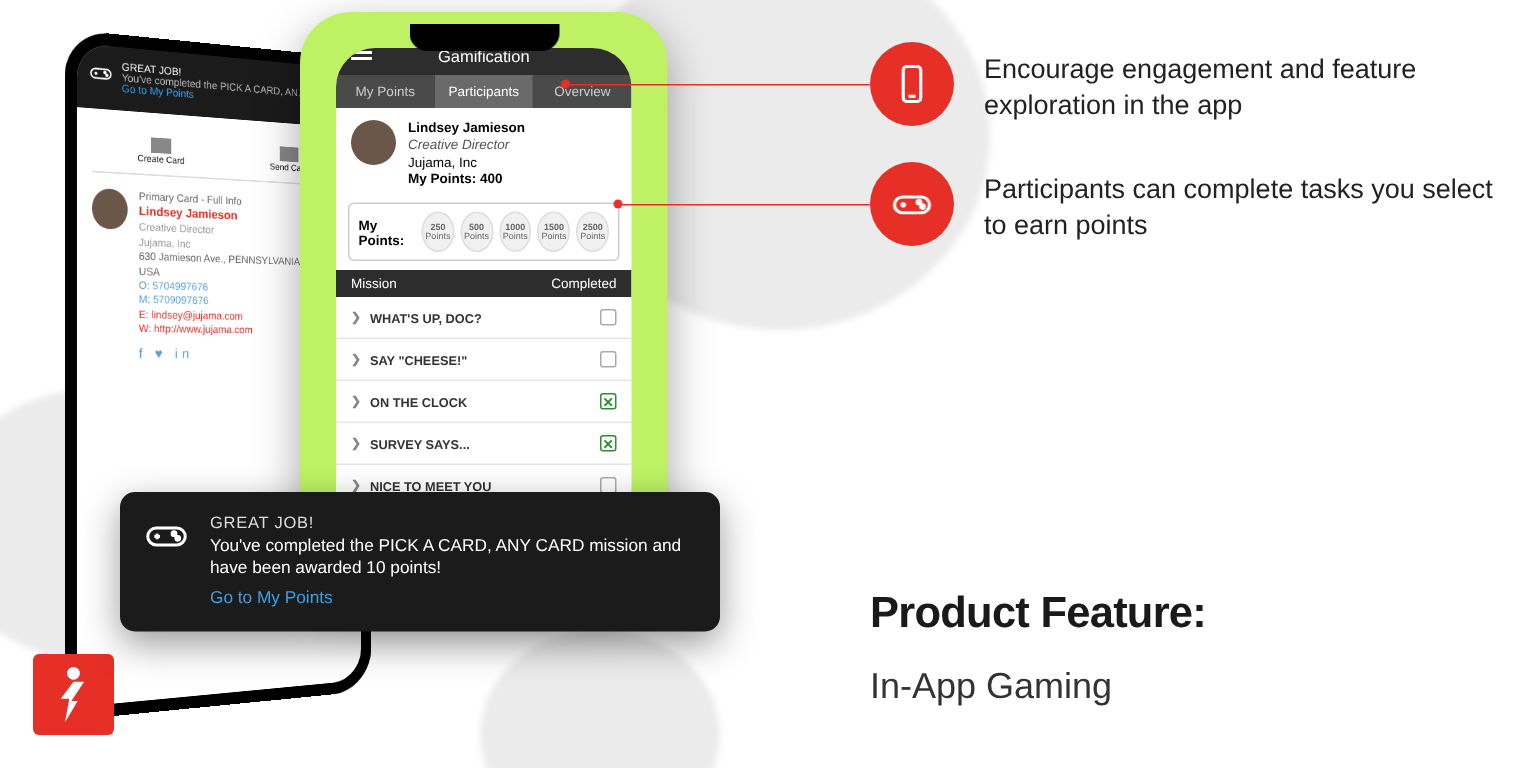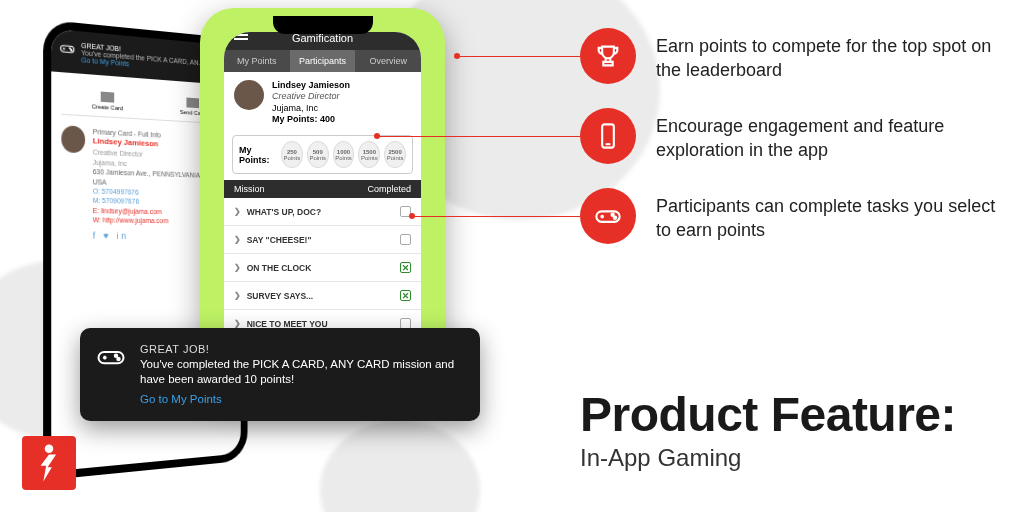--- a/index.html
+++ b/index.html
@@ -67,22 +67,22 @@
 .bullet .bicon{width:56px;height:56px;border-radius:50%;background:#e63027;display:flex;align-items:center;justify-content:center;flex:none;position:relative}
 .bullet .bicon svg{width:28px;height:28px}
 .bullet .bicon::before{content:"";position:absolute;right:56px;top:50%;width:120px;height:1px;background:#e63027}
 .bullet .bicon::after{content:"";position:absolute;right:176px;top:50%;width:6px;height:6px;background:#e63027;border-radius:50%;transform:translateY(-50%)}
 .bullet .btext{font-size:18px;line-height:1.35;color:#222;padding-top:6px}
 .b2 .bicon::before{width:165px}
 .b2 .bicon::after{right:221px}
 .b3 .bicon::before{width:200px}
 .b3 .bicon::after{right:256px}
 .headline{position:absolute;left:580px;bottom:40px}
-.headline .h1l{font-size:48px;font-weight:800;color:#1a1a1a;letter-spacing:-0.5px}
-.headline .h2l{font-size:24px;color:#333;margin-top:2px}
+.headline .h1l{font-size:29px;font-weight:800;color:#1a1a1a;letter-spacing:-0.5px}
+.headline .h2l{font-size:24px;color:#333;margin-top:18px}
 </style>
 </head>
 <body>
 
 <div class="splatter s1"></div>
 <div class="splatter s2"></div>
 <div class="splatter s3"></div>
 
 <div class="stage">
 
@@ -241,30 +241,20 @@
 </div>
 
 <div class="logo">
   <svg viewBox="0 0 24 28" fill="#fff">
       <circle cx="12" cy="4" r="3"></circle>
       <path d="M12 8 L6 16 L10 16 L8 27 L14 17 L11 17 L17 8 Z"></path>
     </svg>
 </div>
 
 <div class="right-col">
-  <div class="bullet b1">
-    <div class="bicon">
-      <svg viewBox="0 0 24 24" fill="none" stroke="#fff" stroke-width="1.8">
-          <path d="M7 4h10v5a5 5 0 01-10 0V4z"></path>
-          <path d="M7 5H4v2a3 3 0 003 3M17 5h3v2a3 3 0 01-3 3"></path>
-          <path d="M10 14v3h4v-3M8 20h8v-3H8z"></path>
-        </svg>
-    </div>
-    <div class="btext">Earn points to compete for the top spot on the leaderboard</div>
-  </div>
   <div class="bullet b3">
     <div class="bicon">
       <svg viewBox="0 0 24 24" fill="none" stroke="#fff" stroke-width="1.8">
           <rect x="7" y="2" width="10" height="20" rx="2"></rect>
           <line x1="10" y1="19" x2="14" y2="19"></line>
         </svg>
     </div>
     <div class="btext">Encourage engagement and feature exploration in the app</div>
   </div>
   <div class="bullet b2">

